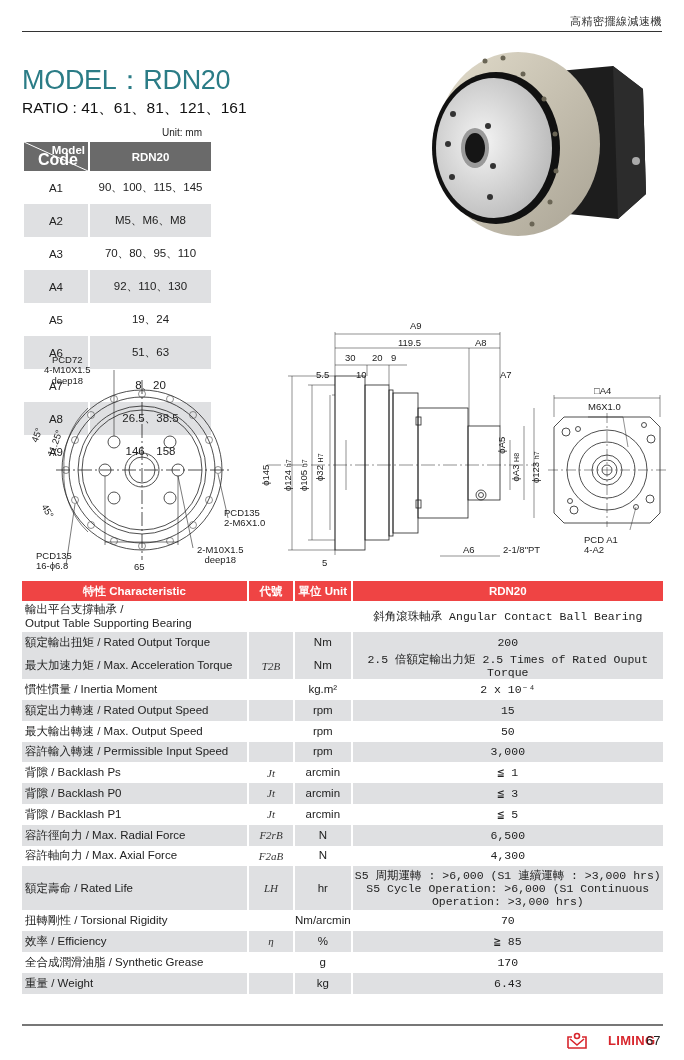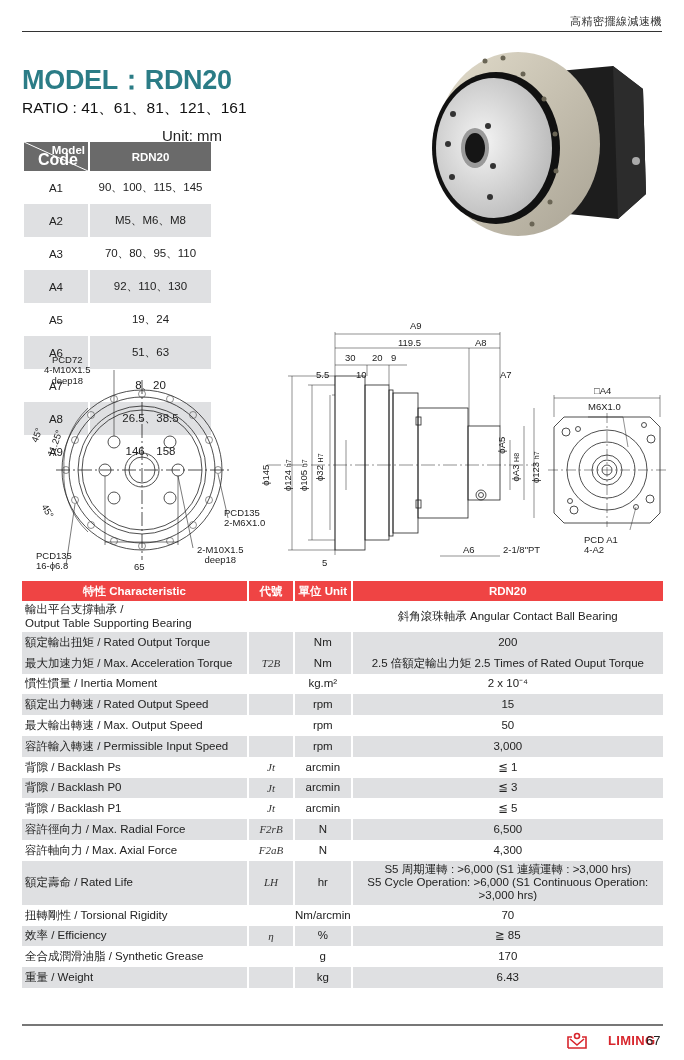--- a/index.html
+++ b/index.html
@@ -2,24 +2,24 @@
 <html><head>
 <meta charset="utf-8">
 <style>
   * { box-sizing: border-box; margin: 0; padding: 0; }
   html, body { width: 684px; height: 1060px; background: #ffffff; overflow: hidden; }
   body { position: relative; font-family: "Liberation Sans", sans-serif; color: #222; }
 
   .header-line { position: absolute; left: 22px; top: 31px; width: 640px; height: 1px; background: #333; }
   .header-title { position: absolute; right: 22px; top: 14px; font-size: 11px; color: #333; letter-spacing: 0.5px; }
 
-  .model-title { position: absolute; left: 22px; top: 62px; font-size: 27px; font-weight: bold; color: #2b7c86; letter-spacing: -0.3px; }
+  .model-title { position: absolute; left: 22px; top: 62px; font-size: 27px; font-weight: normal; color: #2b7c86; letter-spacing: -0.3px; }
   .ratio { position: absolute; left: 22px; top: 98px; font-size: 15.5px; color: #111; }
 
-  .unit-label { position: absolute; left: 162px; top: 127px; font-size: 15px; color: #222; }
+  .unit-label { position: absolute; left: 162px; top: 127px; font-size: 10px; color: #222; }
 
   
   .code-table { position: absolute; left: 24px; top: 142px; width: 187px; border-collapse: collapse; font-size: 11.5px; }
   .code-table th { background: #6a6a6a; color: #fff; font-weight: bold; height: 29px; }
   .code-table th.diag { width: 65px; position: relative; border-right: 2px solid #fff; padding: 0; }
   .code-table th.diag .m { position: absolute; right: 3px; top: 2px; font-size: 11.5px; }
   .code-table th.diag .c { position: absolute; left: 14px; bottom: 2px; font-size: 16px; }
   .code-table th.diag svg { position: absolute; left: 0; top: 0; width: 100%; height: 100%; }
   .code-table td { height: 33px; text-align: center; color: #222; }
   .code-table td.code { border-right: 2px solid #fff; }
@@ -34,21 +34,21 @@
 
   
   .spec { position: absolute; left: 22px; top: 581px; width: 641px; border-collapse: collapse; font-size: 11.5px; }
   .spec th { background: #ef4444; color: #fff; font-weight: bold; height: 20px; font-size: 11.5px; border-right: 2px solid #fff; }
   .spec th:last-child { border-right: none; }
   .spec td { height: 20.8px; border-right: 2px solid #fff; vertical-align: middle; line-height: 1.15; }
   .spec td:last-child { border-right: none; }
   .spec td.name { padding-left: 3px; text-align: left; width: 226px; }
   .spec td.sym { text-align: center; width: 46px; font-family: "Liberation Serif", serif; font-style: italic; font-size: 11px; color: #333; }
   .spec td.unit { text-align: center; width: 56px; }
-  .spec td.val { text-align: center; }
+  .spec td.val { text-align: center; font-family: Liberation Mono, monospace; }
   .spec tr.alt td { background: #dfe0e2; }
   .spec tr.tall td { height: 31px; }
   .spec tr.xtall td { height: 44px; }
   .spec-bottom { position: absolute; left: 22px; top: 1024px; width: 641px; height: 2px; background: #777; }
 
   .brand { position: absolute; left: 566px; top: 1031px; display: flex; align-items: center; gap: 20px; }
   .brand-name { color: #d8262d; font-weight: bold; font-size: 13px; letter-spacing: 0.3px; }
   .page-num { position: absolute; left: 646px; top: 1033px; font-size: 13px; color: #222; }
 </style>
 </head>

